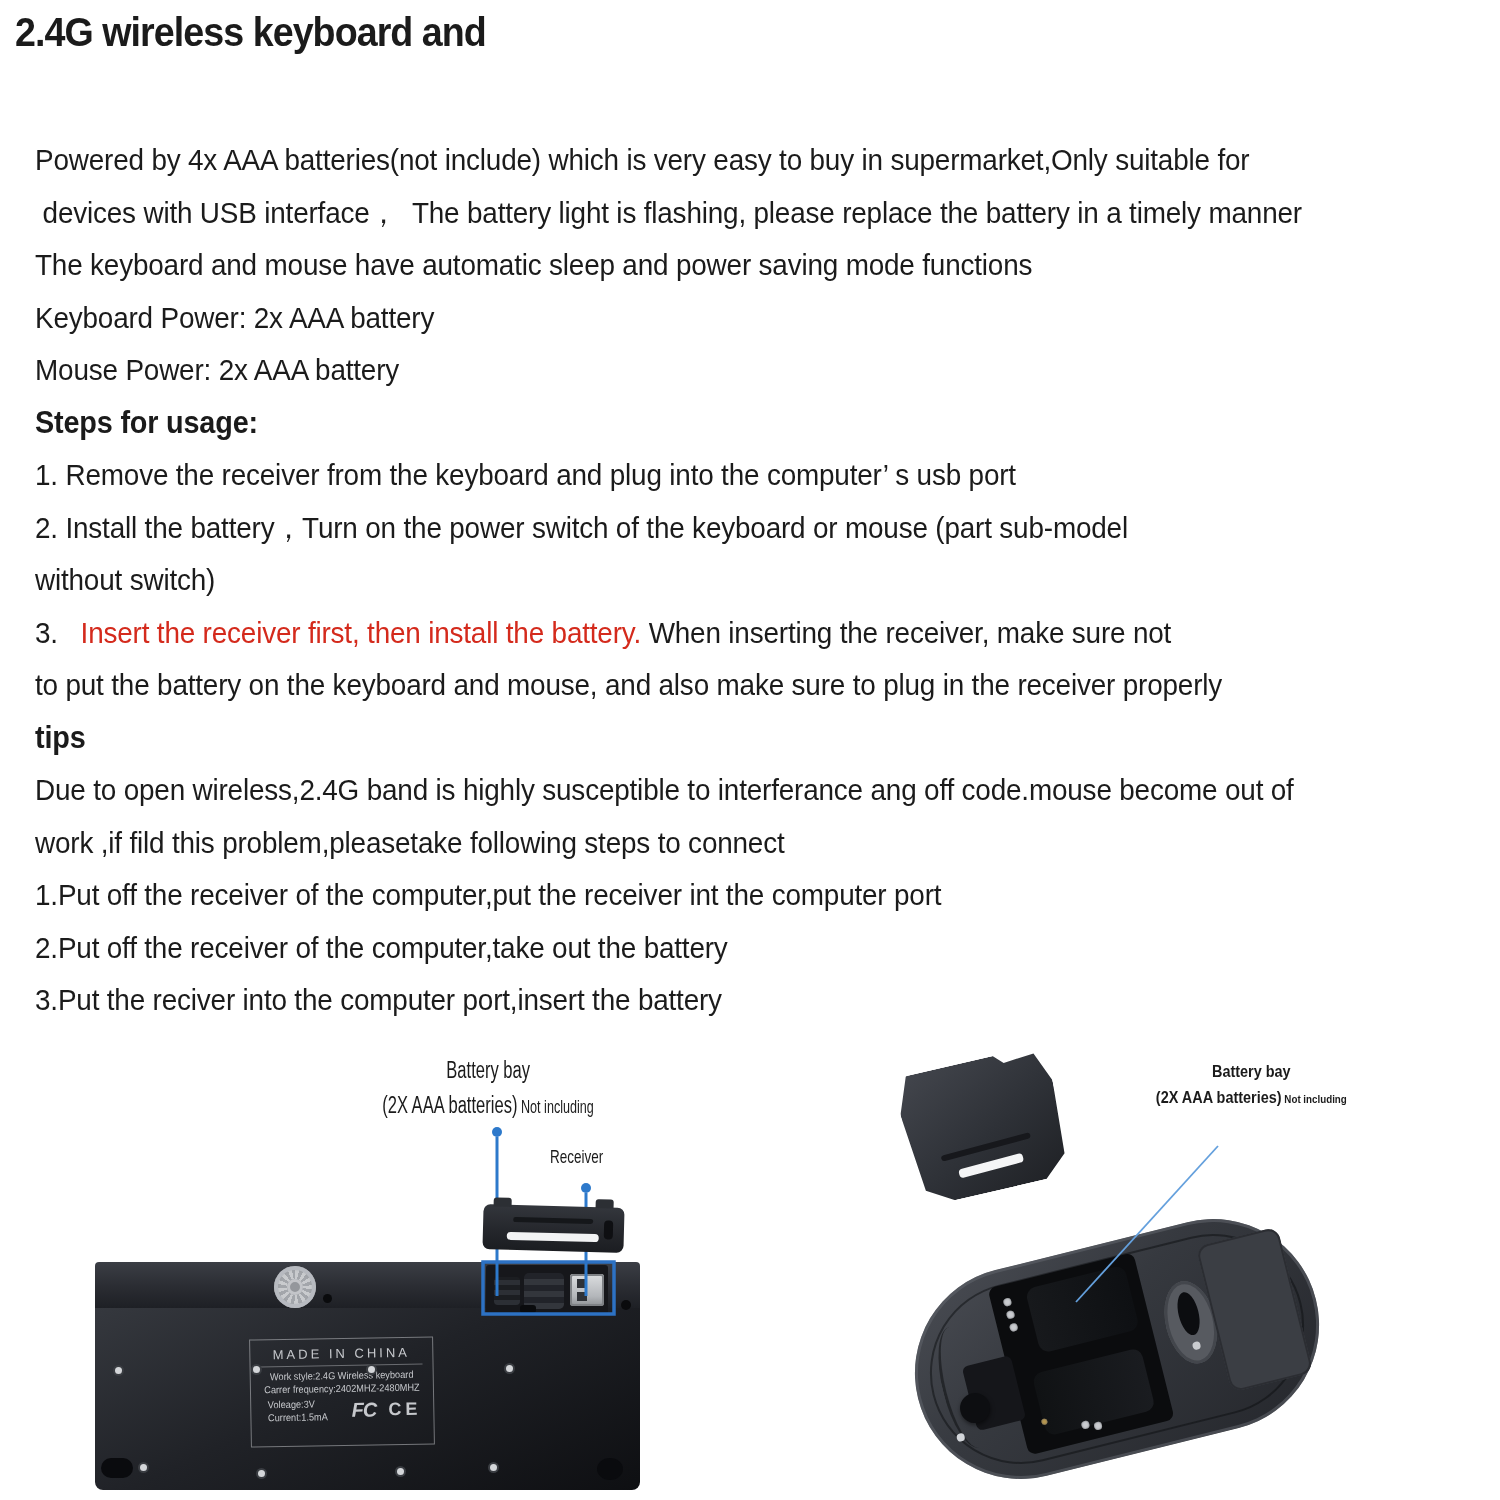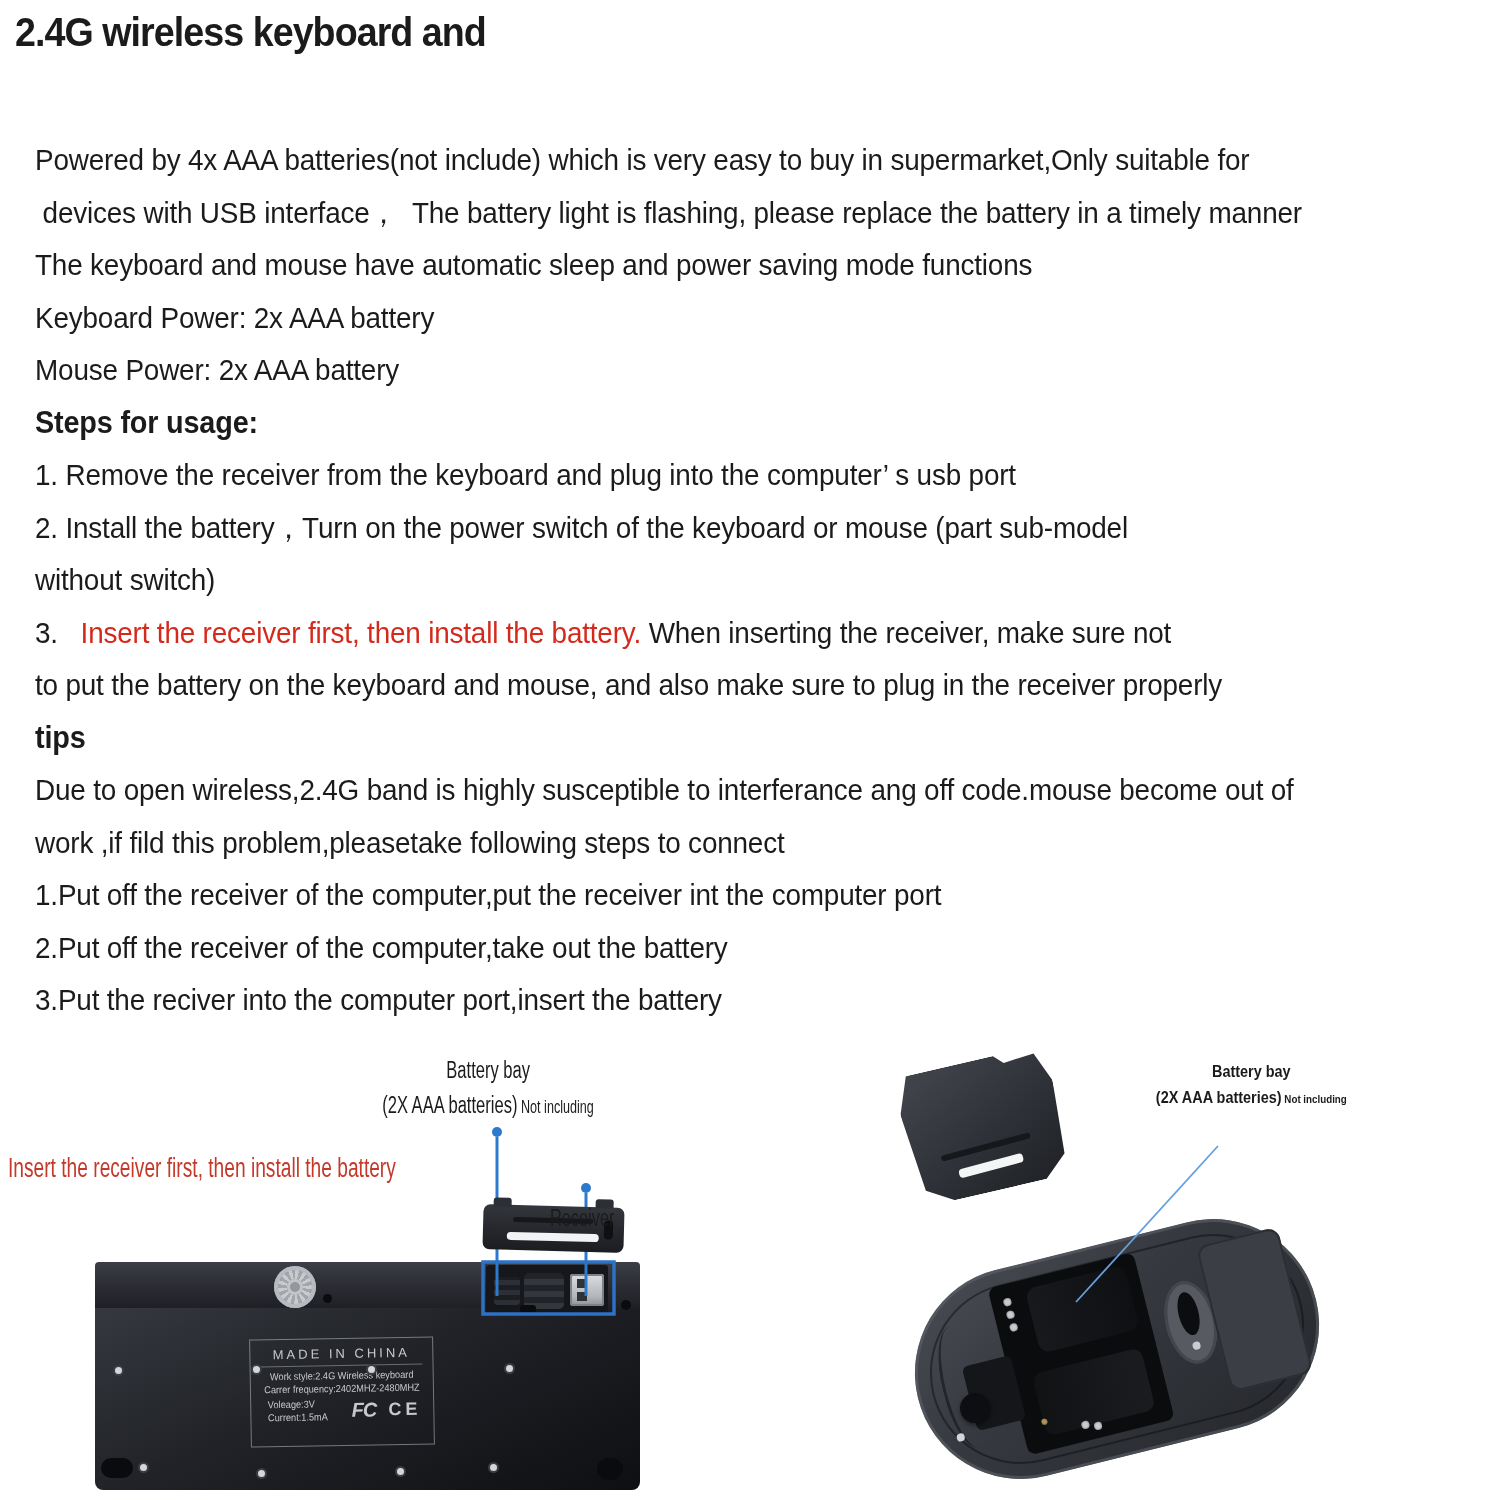--- a/index.html
+++ b/index.html
@@ -19,21 +19,21 @@
   .line .seg-red{color:#d42a1c;}
 
   
   .cx{display:inline-block;white-space:pre;transform:scaleX(.72);transform-origin:center center;}
   .cxl{display:inline-block;white-space:pre;transform:scaleX(.71);transform-origin:left center;}
 
   
   .kb-lbl1{position:absolute;left:338px;top:1057px;width:300px;text-align:center;font-size:23px;z-index:60;}
   .kb-lbl2{position:absolute;left:288px;top:1092px;width:400px;text-align:center;font-size:23px;z-index:60;}
   .kb-lbl2 .small{font-size:17.5px;}
-  .kb-receiver-lbl{position:absolute;left:550px;top:1205px;font-size:23px;z-index:60;}
+  .kb-receiver-lbl{position:absolute;left:550px;top:1146px;font-size:19px;z-index:60;}
   .kb-rednote{position:absolute;left:8px;top:1153px;font-size:27px;color:#c4392a;z-index:60;}
   .ms-lbl1{position:absolute;left:1131px;top:1062px;width:240px;text-align:center;
            font-size:17px;font-weight:bold;z-index:60;}
   .ms-lbl1 .cx,.ms-lbl2 .cx{transform:scaleX(.85);}
   .ms-lbl2{position:absolute;left:1101px;top:1088px;width:300px;text-align:center;
            font-size:17px;font-weight:bold;z-index:60;}
   .ms-lbl2 .small{font-size:11.5px;}
 
   
   .overlay{position:absolute;left:0;top:0;z-index:40;pointer-events:none;}
@@ -167,23 +167,20 @@
 
   <div class="kb-lbl1">
     <span class="cx">Battery bay</span>
   </div>
   <div class="kb-lbl2">
     <span class="cx"><span>(2X AAA batteries)</span><span class="small">&nbsp;</span><span class="small">Not including</span></span>
   </div>
   <div class="kb-receiver-lbl">
     <span class="cxl">Receiver</span>
   </div>
-  <div class="kb-rednote">
-    <span class="cxl">Insert the receiver first, then install the battery</span>
-  </div>
 
   <div class="ms-lbl1">
     <span class="cx">Battery bay</span>
   </div>
   <div class="ms-lbl2">
     <span class="cx"><span>(2X AAA batteries)</span><span class="small">&nbsp;</span><span class="small">Not including</span></span>
   </div>
 
   <div class="kb">
     <div class="kb-top"></div>

